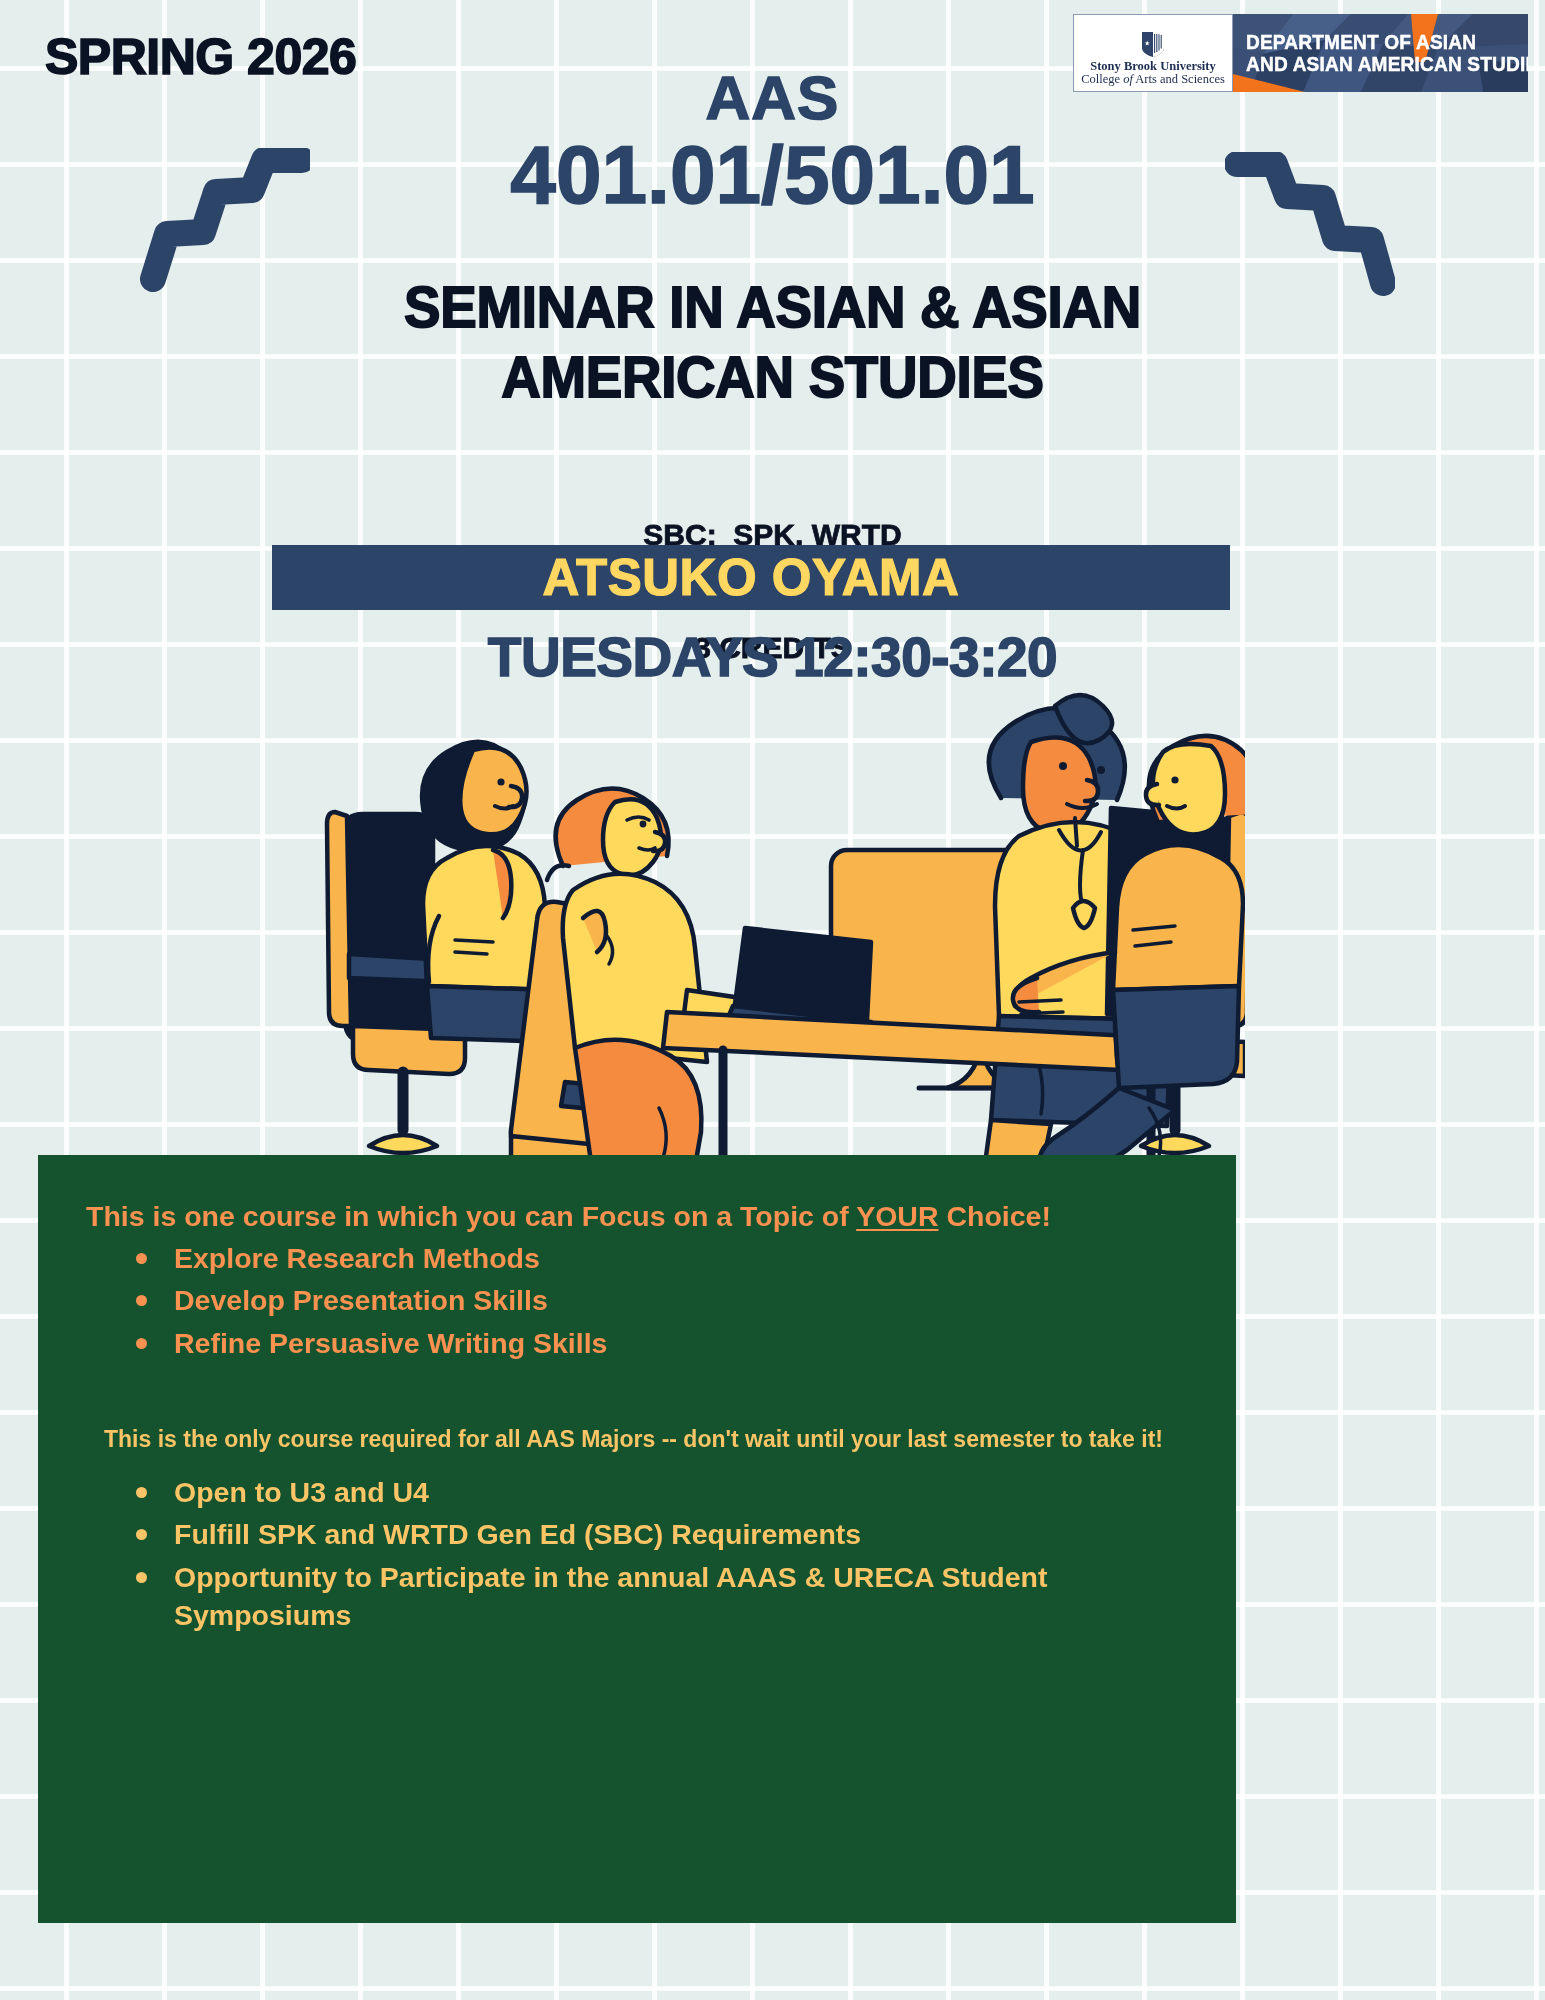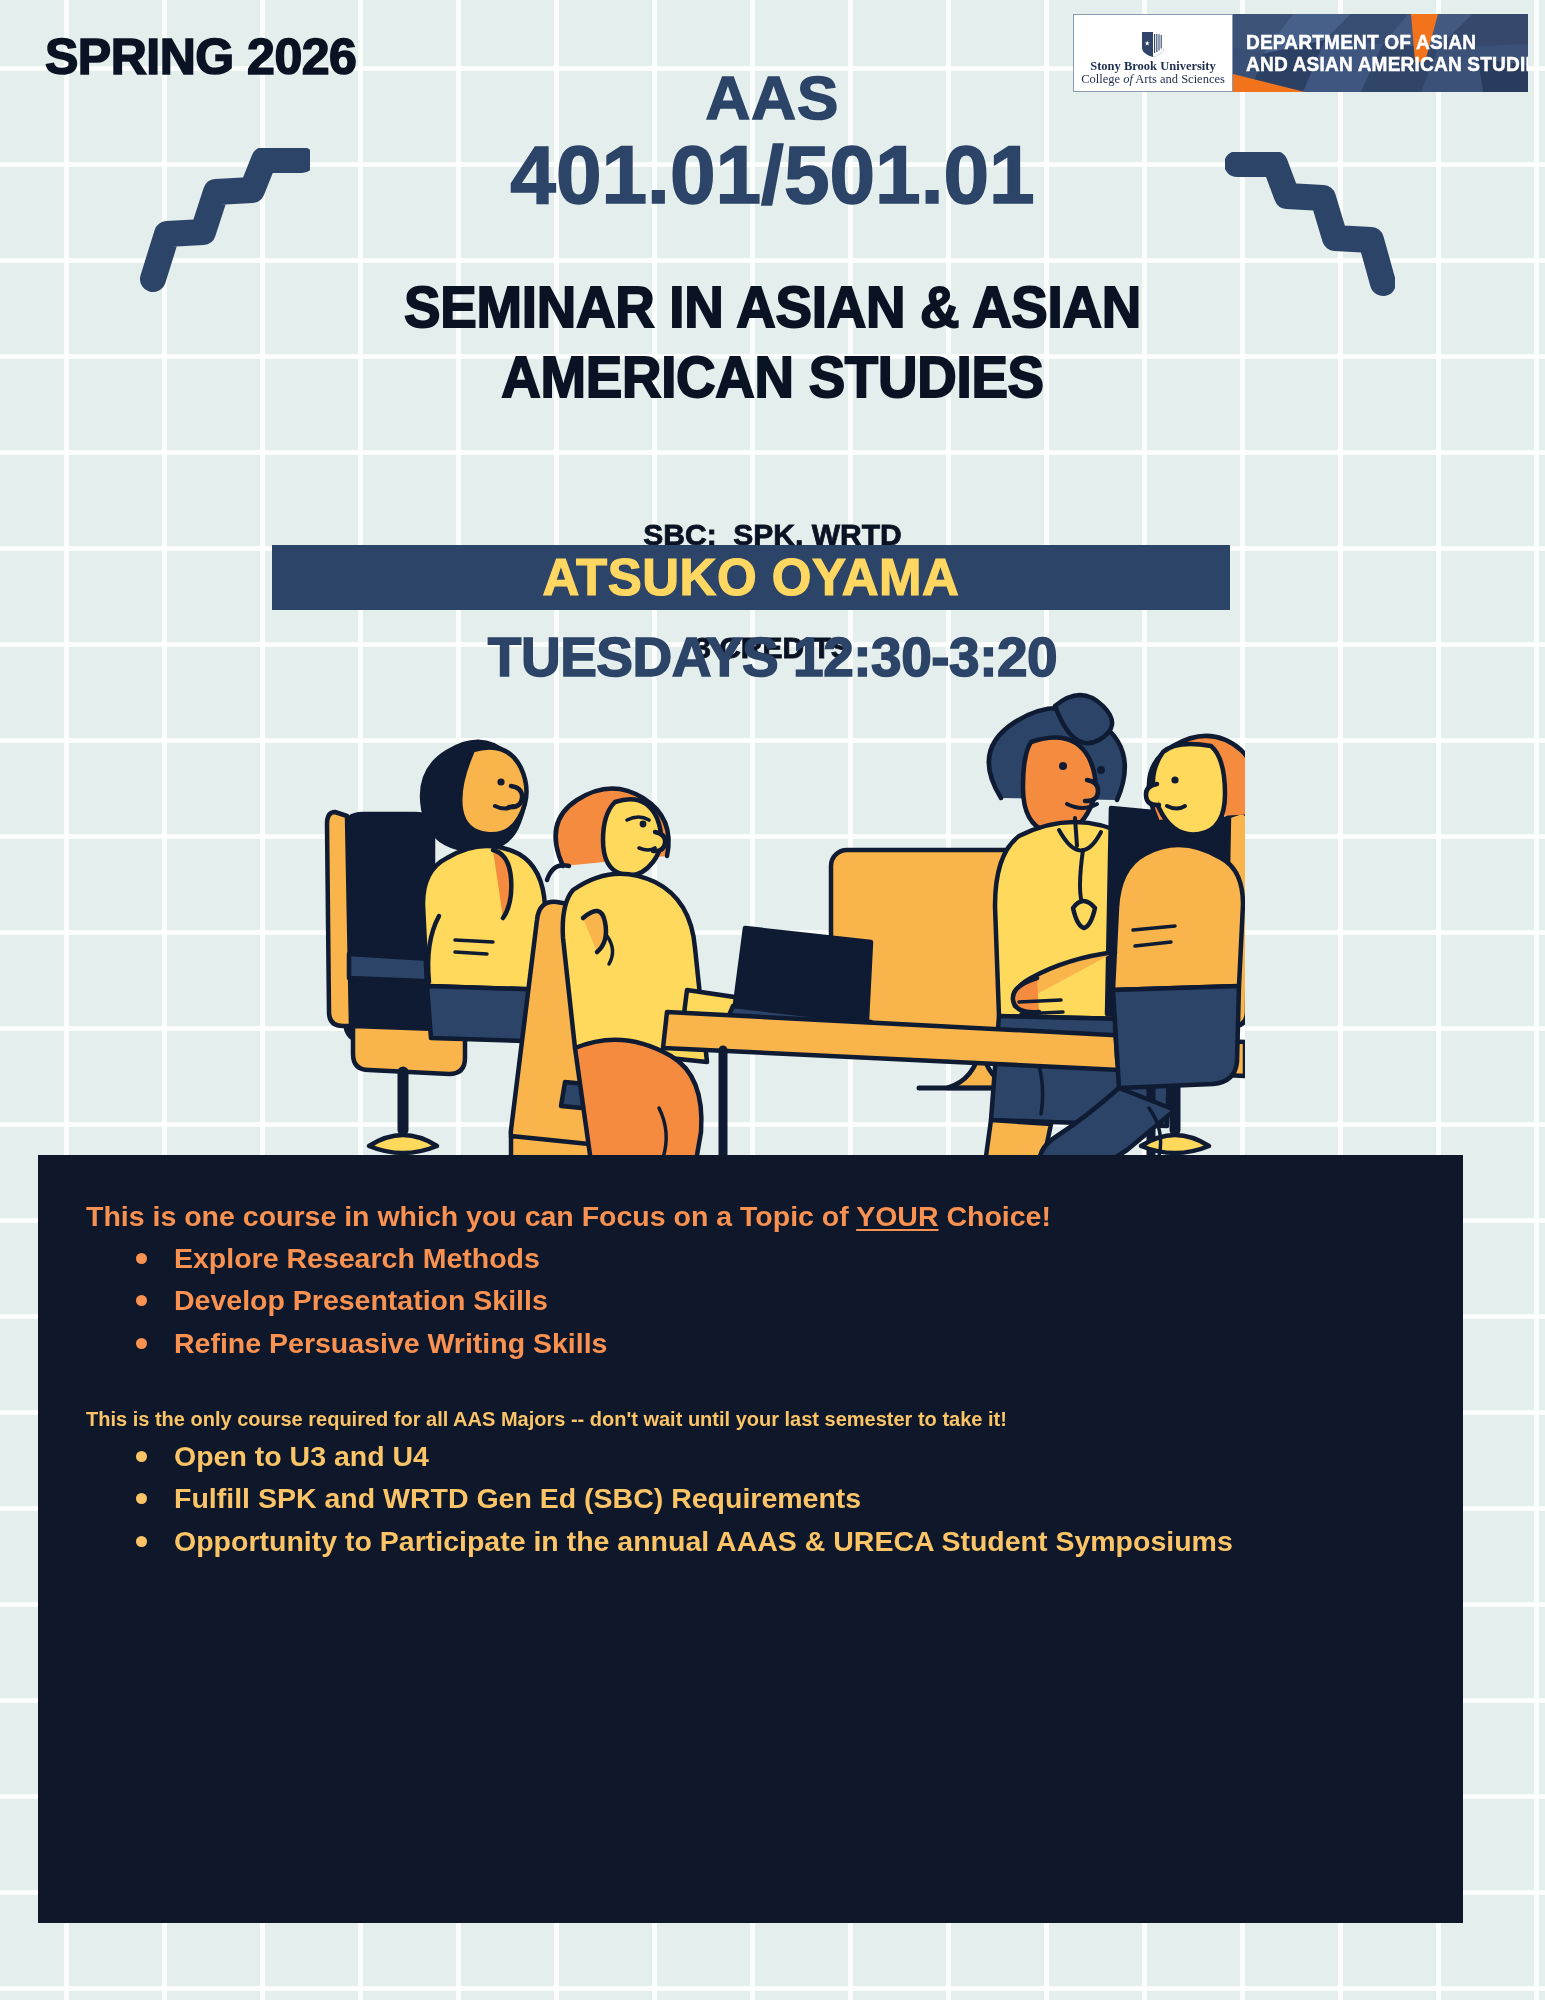--- a/index.html
+++ b/index.html
@@ -99,41 +99,41 @@
     position:absolute;left:0;right:0;top:625px;text-align:center;
     font-size:55px;font-weight:900;color:#2c4467;letter-spacing:-.5px;
     -webkit-text-stroke:1.5px #2c4467;
   }
 
   
   .illo{position:absolute;left:315px;top:690px;width:930px;height:500px;}
 
   
   .panel{
-    position:absolute;left:38px;top:1155px;width:1425px;height:768px;
-    background:#0f172a;color:#f9a45a;
+    position:absolute;left:38px;top:1155px;width:1198px;height:768px;
+    background:#14532d;color:#f9a45a;
     padding:42px 48px 4px 48px;box-sizing:border-box;
   }
   .p-intro{
     font-size:28.5px;font-weight:700;color:#f99150;line-height:1.34;margin:0 0 2px 0;
   }
   .p-intro u{text-decoration:underline;text-underline-offset:3px;}
   ul.blist{margin:4px 0 0 0;padding:0 0 0 50px;list-style:none;}
   ul.blist li{
     position:relative;font-size:28.5px;font-weight:700;line-height:1.34;
     padding-left:38px;margin-bottom:4px;
   }
   ul.blist li::before{
     content:"";position:absolute;left:0;top:14px;
     width:11px;height:11px;border-radius:50%;background:currentColor;
   }
   .grp-orange{color:#f99150;}
   .grp-gold{color:#fbc567;}
   .grp-yellow{color:#ffd95c;}
-  .p-block{font-size:20px;font-weight:700;line-height:1.37;margin:0;}
+  .p-block{font-size:23px;font-weight:700;line-height:1.37;margin:18px;}
   .spacer-lg{height:40px;}
   .spacer-md{height:34px;}
 </style>
 </head>
 <body>
 
 <div id="grid-bg"></div>
 
 <div id="poster">
 

